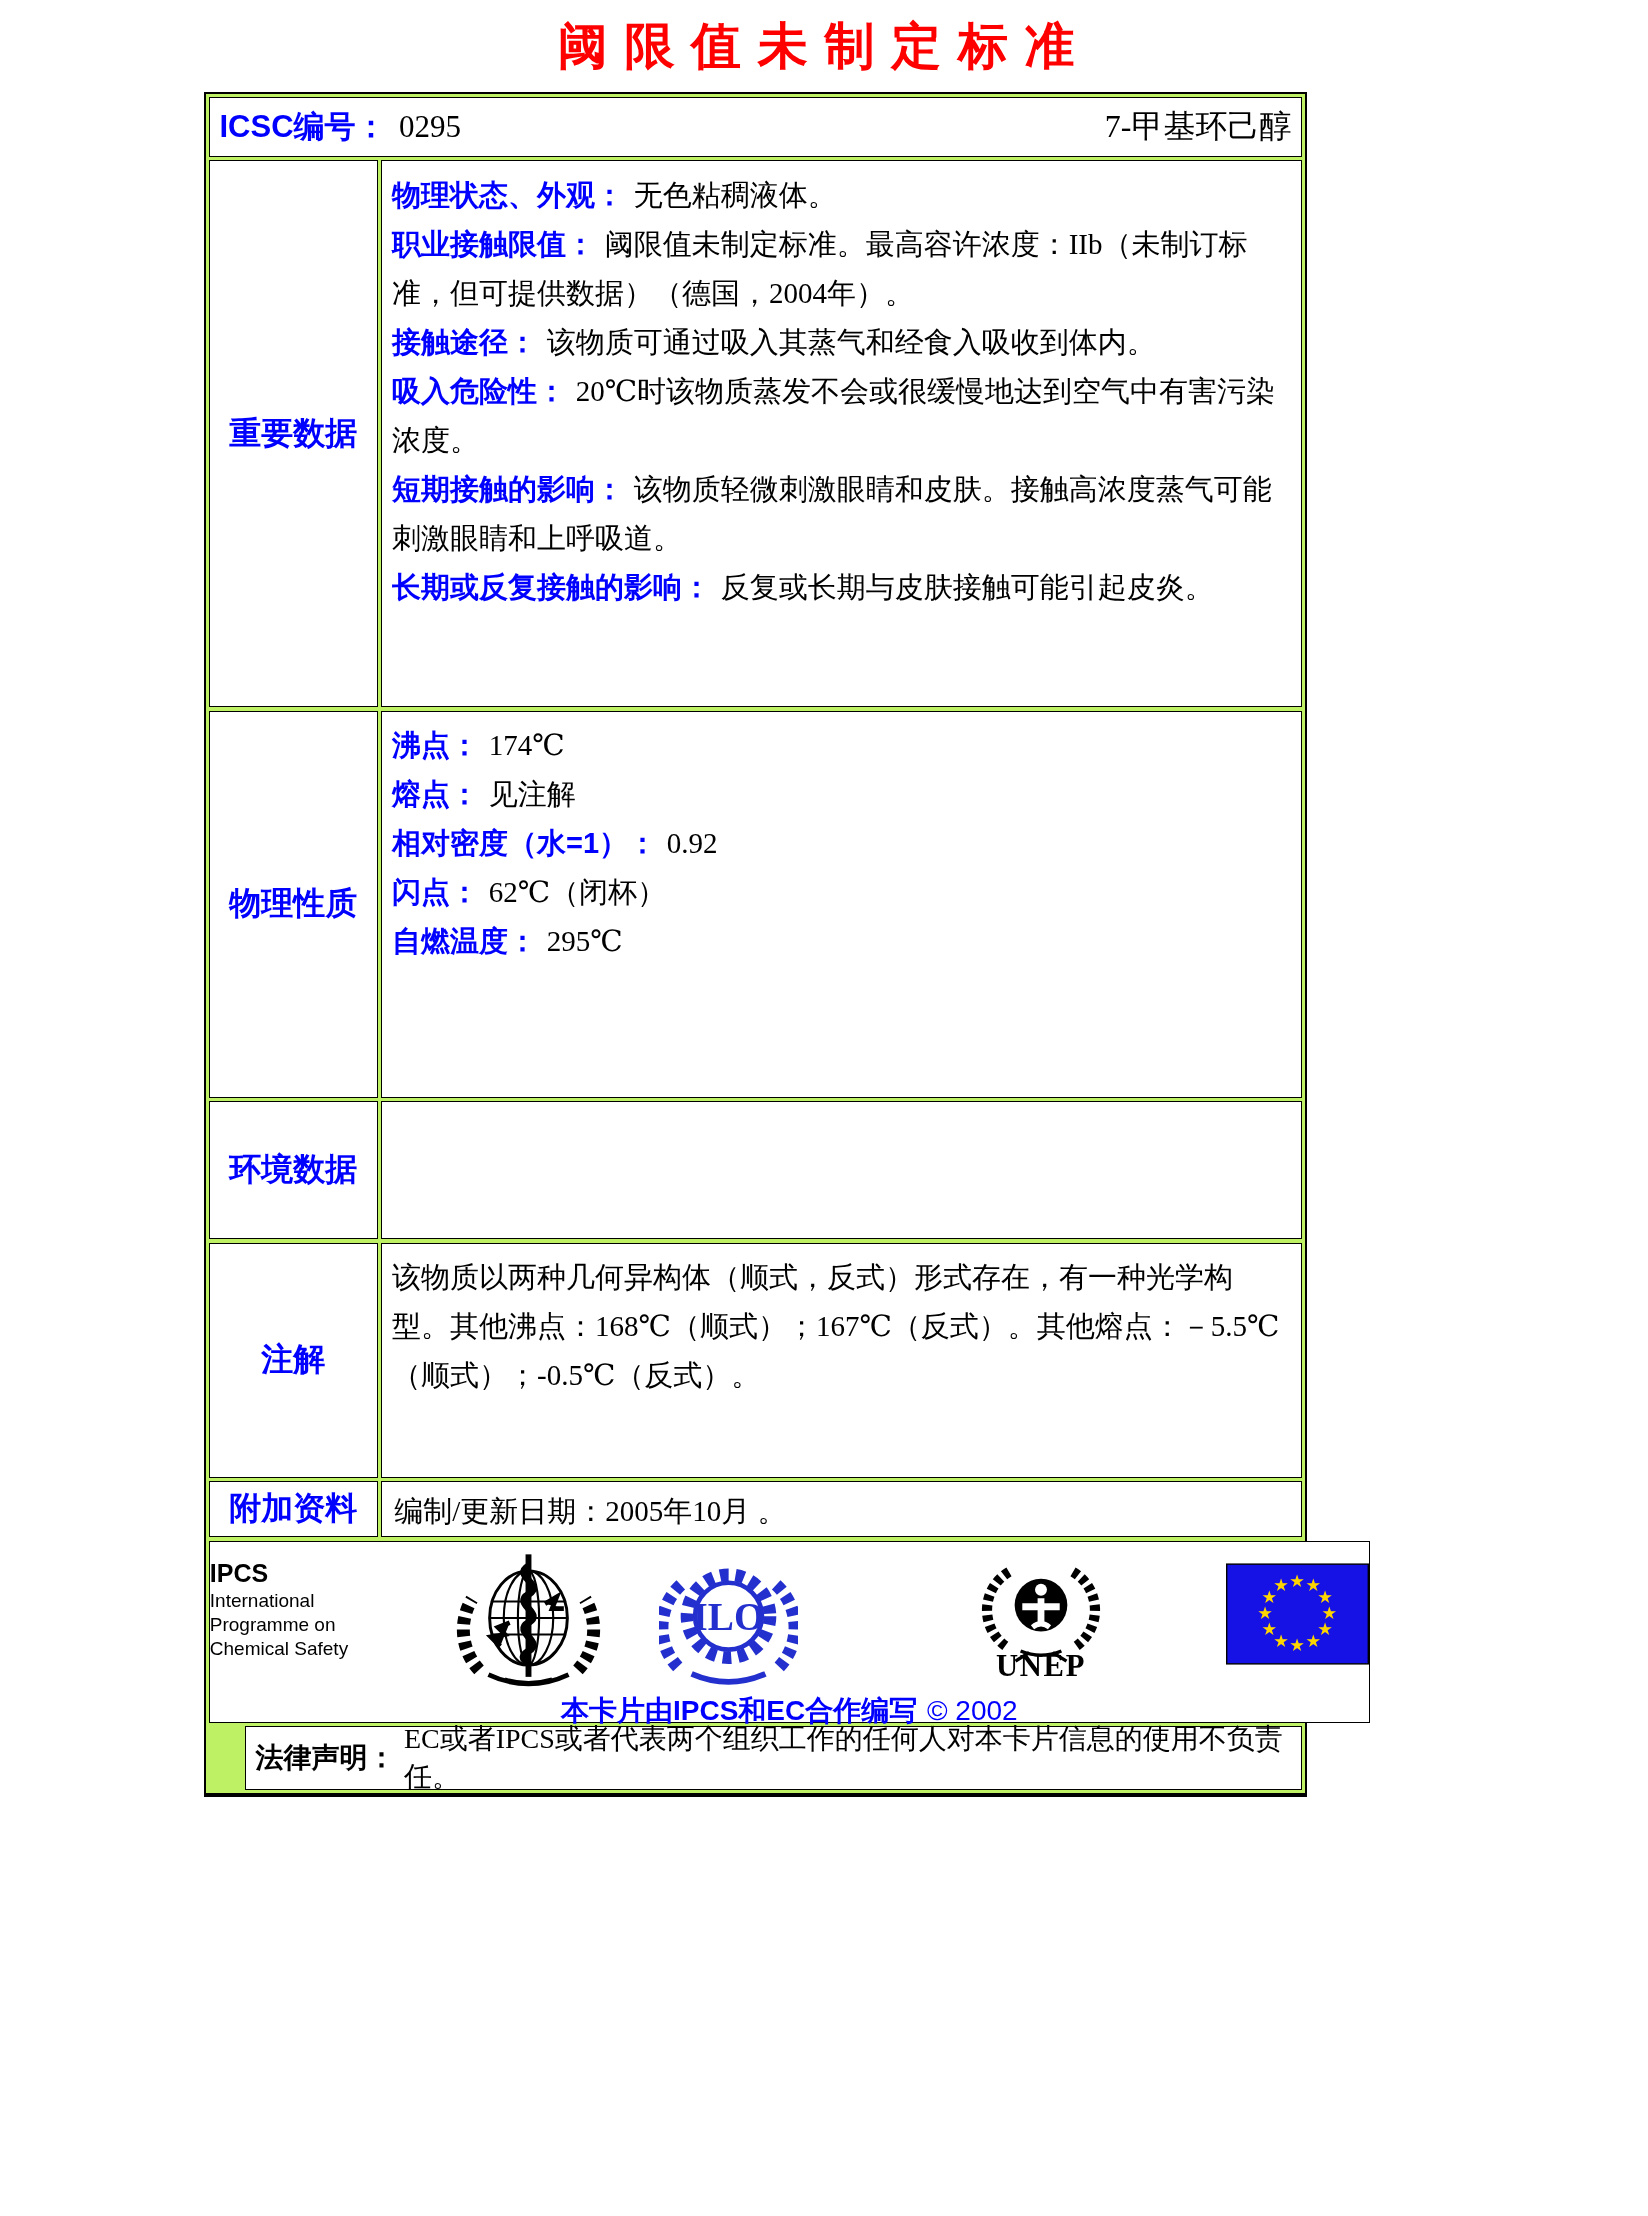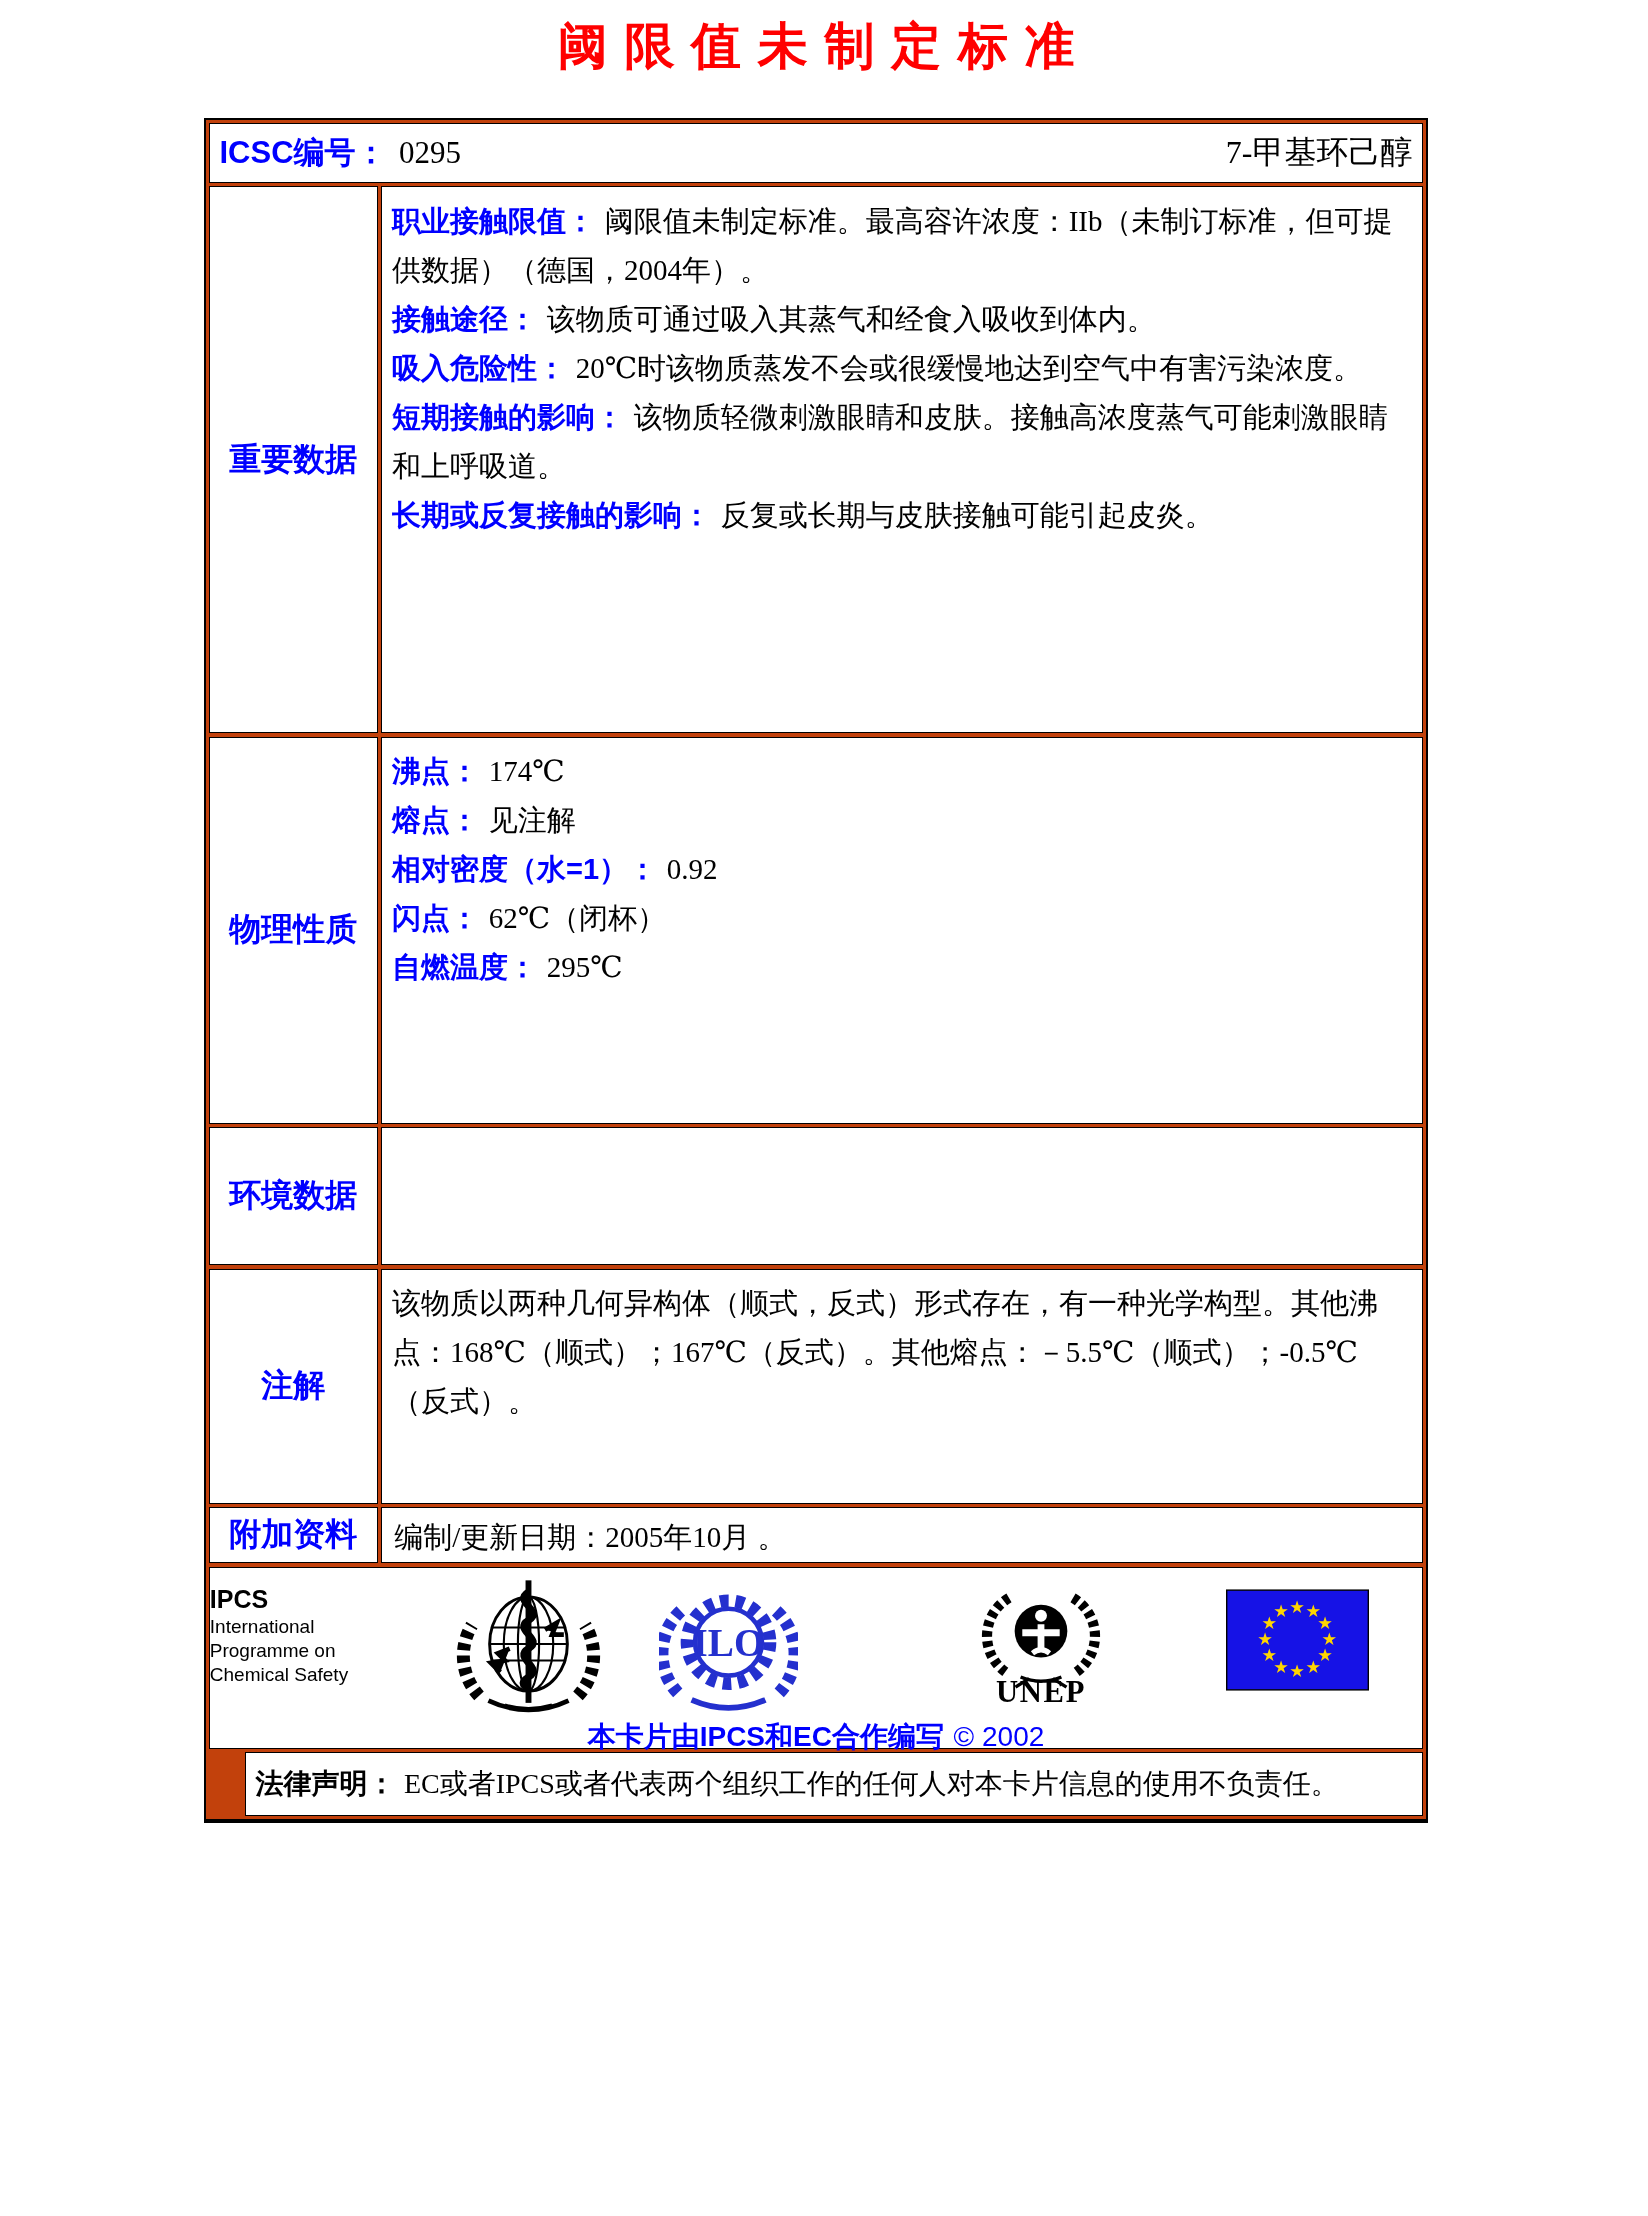--- a/index.html
+++ b/index.html
@@ -14,24 +14,24 @@
   
   .doc-title {
     position:absolute; top:12.5px; left:0; width:100%;
     text-align:center; color:#FF0000; font-weight:bold;
     font-size:50px; letter-spacing:16.7px;
     font-family:"Liberation Serif","DejaVu Serif",serif;
   }
 
   
   .card {
-    position:absolute; left:204px; top:118px; width:1224px;
+    position:absolute; left:204px; top:92px; width:1103px;
     border:2.1px solid #000; border-bottom-width:4.2px;
     padding:2.8px; display:flex; flex-direction:column; gap:3.5px;
-    background:#c2410c;
+    background:#bef264;
   }
   .row { display:flex; gap:3.5px; }
   .cell { border:1.4px solid #000; background:#fff; }
   .label-cell {
     width:169px; flex:none;
     display:flex; align-items:center; justify-content:center;
     color:#0000FF; font-weight:bold; font-size:32px;
     font-family:"Liberation Sans","DejaVu Sans",sans-serif;
     text-align:center;
   }
@@ -107,20 +107,21 @@
           <span class="icsc-label">ICSC编号：</span>
           <span class="icsc-number">0295</span>
         </span>
         <span class="chem-name">7-甲基环己醇</span>
       </div>
     </div>
 
     <div class="row r-important">
       <div class="cell label-cell">重要数据</div>
       <div class="cell content-cell">
+        <div class="entry"><span class="blbl">物理状态、外观：</span><span>无色粘稠液体。</span></div>
         <div class="entry"><span class="blbl">职业接触限值：</span><span>阈限值未制定标准。最高容许浓度：IIb（未制订标准，但可提供数据）（德国，2004年）。</span></div>
         <div class="entry"><span class="blbl">接触途径：</span><span>该物质可通过吸入其蒸气和经食入吸收到体内。</span></div>
         <div class="entry"><span class="blbl">吸入危险性：</span><span>20℃时该物质蒸发不会或很缓慢地达到空气中有害污染浓度。</span></div>
         <div class="entry"><span class="blbl">短期接触的影响：</span><span>该物质轻微刺激眼睛和皮肤。接触高浓度蒸气可能刺激眼睛和上呼吸道。</span></div>
         <div class="entry"><span class="blbl">长期或反复接触的影响：</span><span>反复或长期与皮肤接触可能引起皮炎。</span></div>
       </div>
     </div>
 
     <div class="row r-physical">
       <div class="cell label-cell">物理性质</div>

